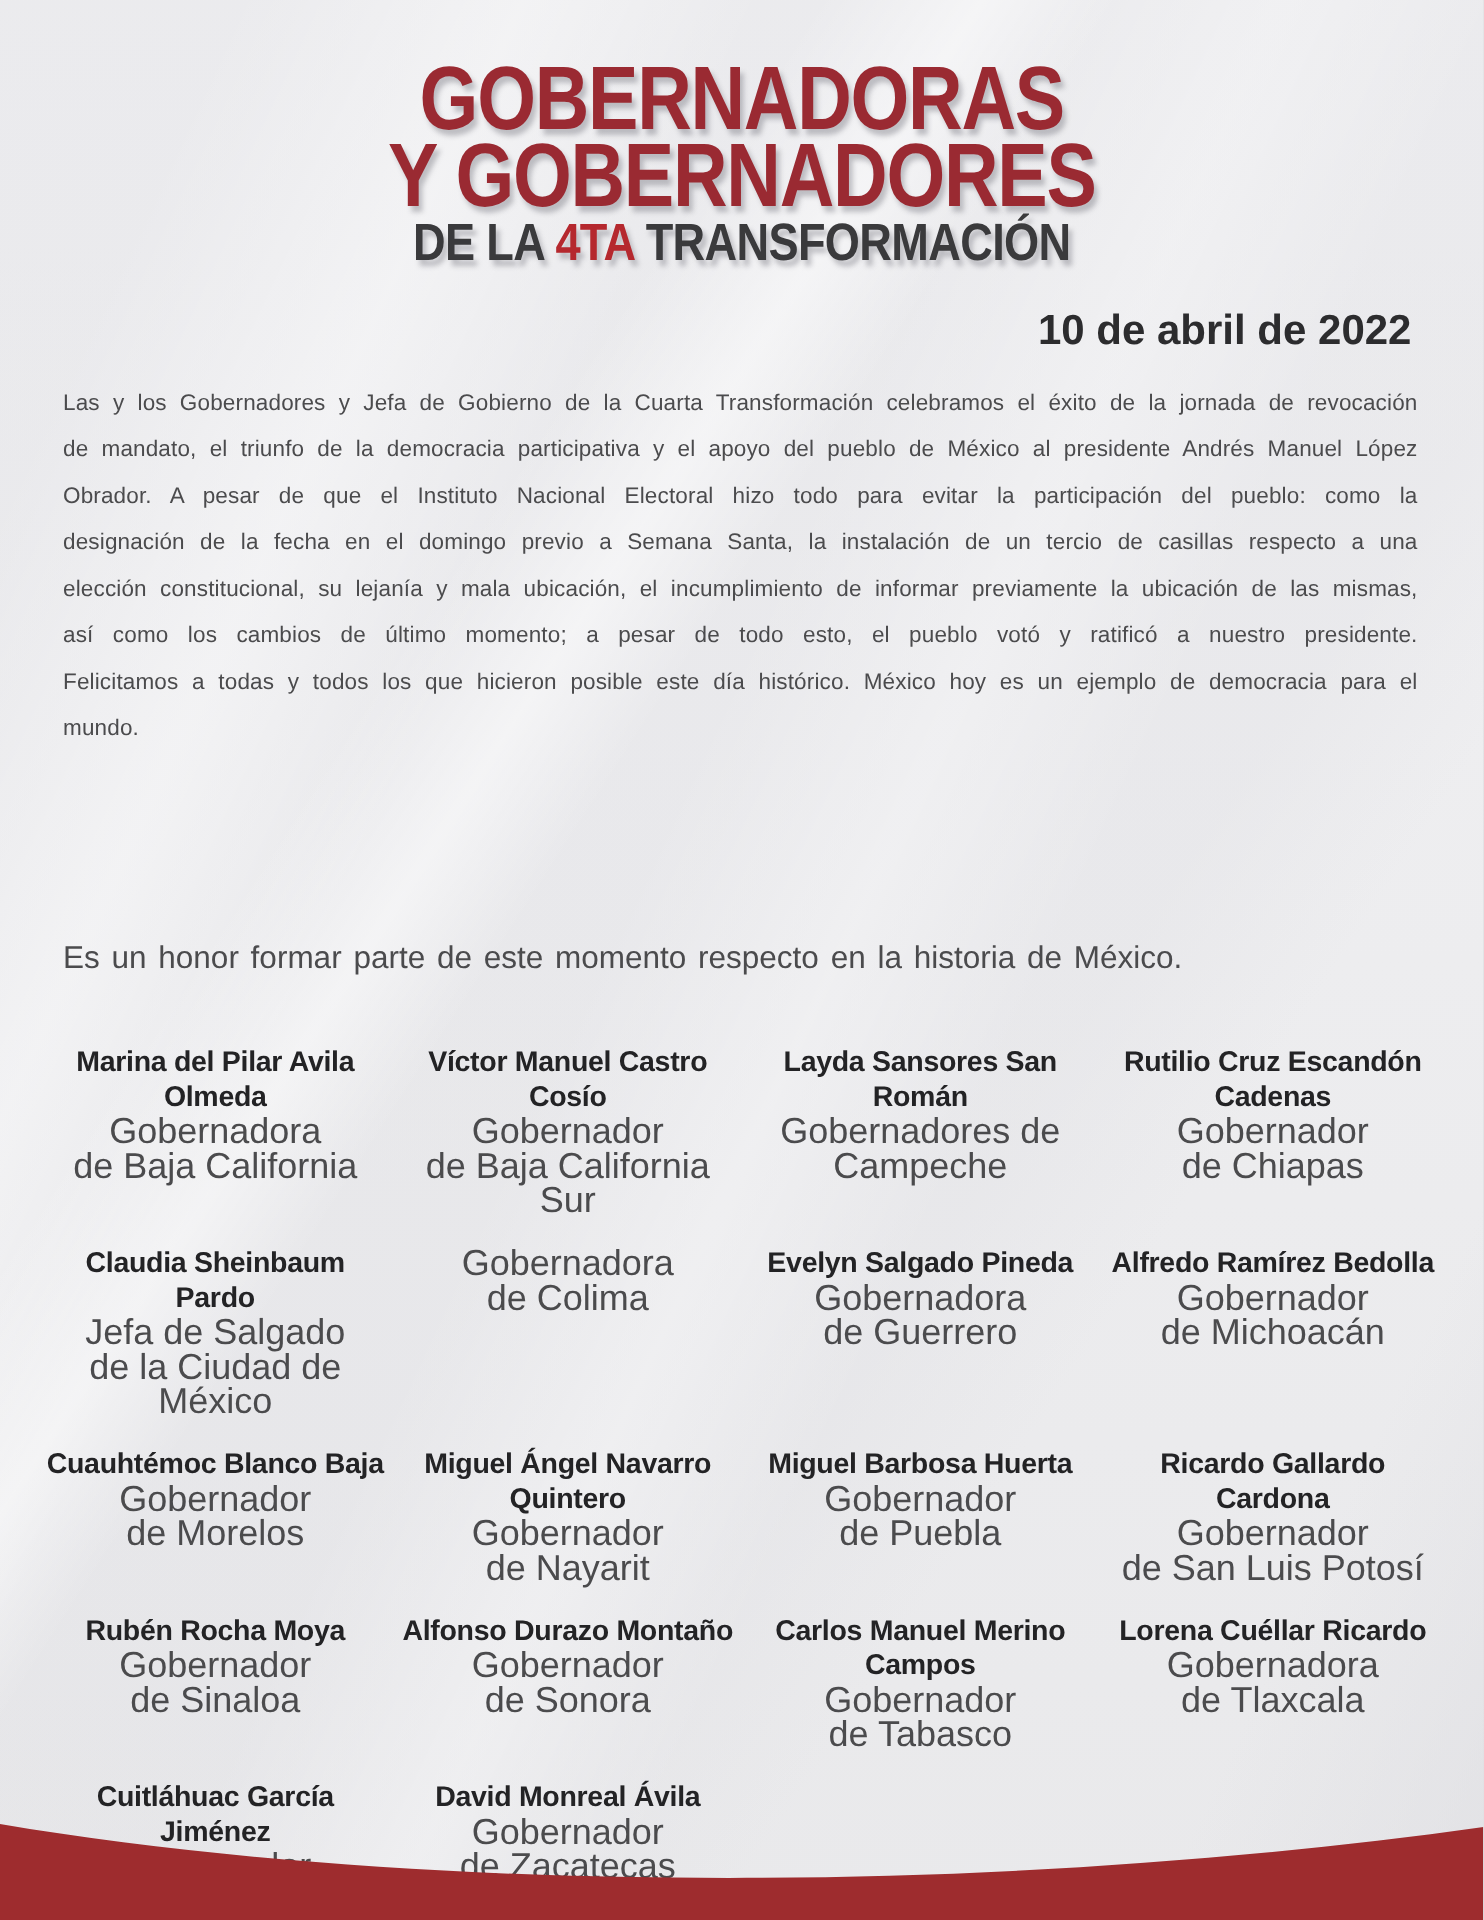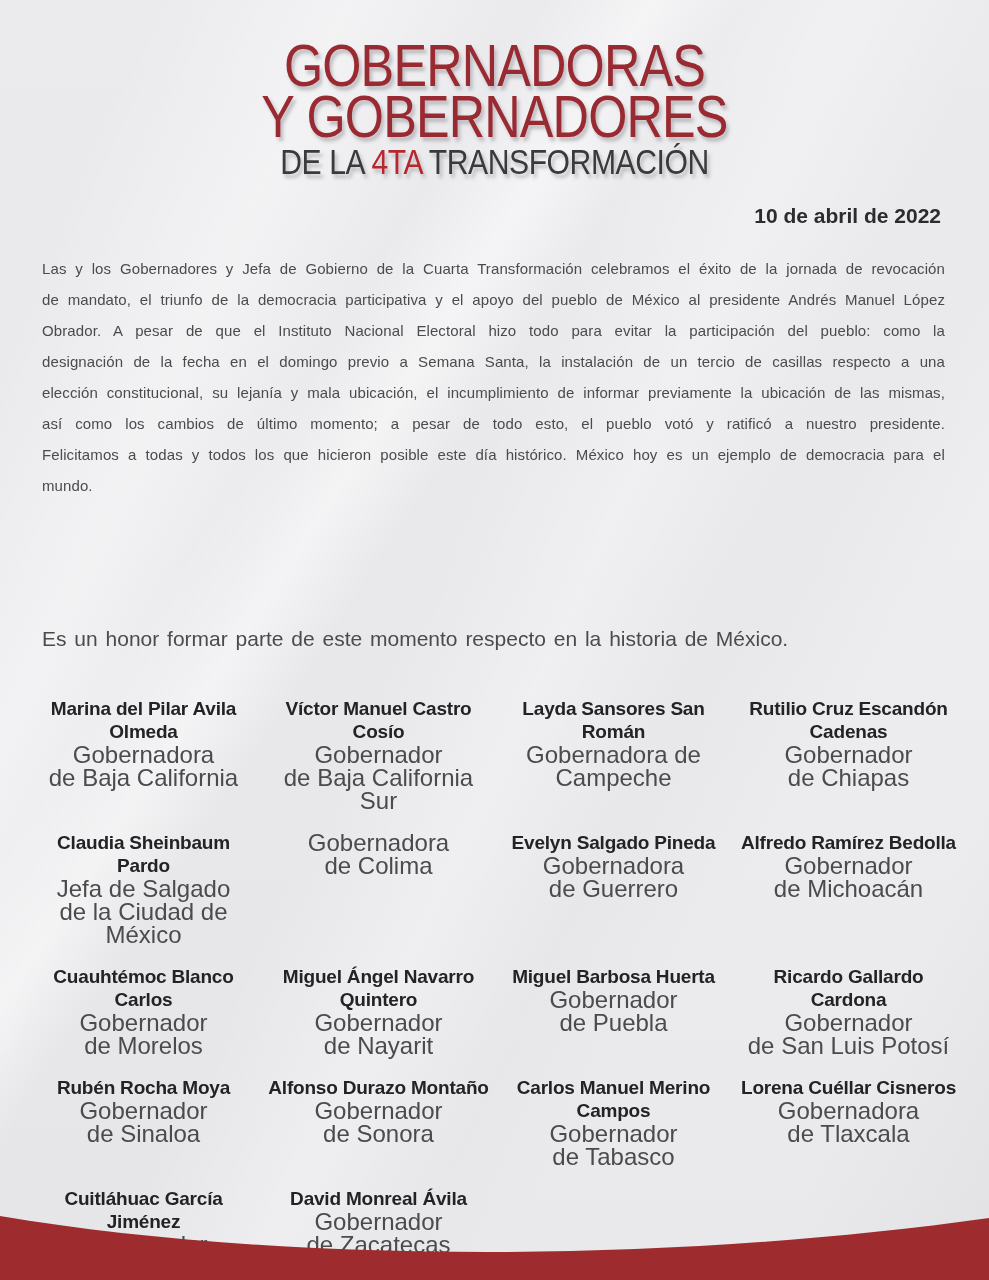--- a/index.html
+++ b/index.html
@@ -31,32 +31,32 @@
     position:absolute;inset:0;pointer-events:none;
     background-image:
       linear-gradient(123deg, rgba(255,255,255,0) 30%, rgba(255,255,255,0.5) 36%, rgba(255,255,255,0) 41%),
       linear-gradient(123deg, rgba(224,224,228,0.35) 64%, rgba(255,255,255,0) 72%);
   }
 
   .title-block{
     position:absolute;top:40px;left:0;right:0;
     text-align:center;
     color:var(--title-red);
-    font-weight:normal;
+    font-weight:bold;
     text-shadow:3px 4px 4px rgba(125,125,132,0.45);
   }
   .title-line{white-space:nowrap;}
   .title-l1{font-size:60px;letter-spacing:-1px;transform:scaleX(0.84);line-height:52px;}
   .title-l2{font-size:60px;letter-spacing:-1px;transform:scaleX(0.84);line-height:52px;margin-top:-1px;}
   .title-l3{font-size:35px;letter-spacing:-0.5px;transform:scaleX(0.86);line-height:34px;margin-top:2px;color:var(--heading-dark);}
   .title-l3 .hl{color:var(--highlight-red);}
 
   .date{
     position:absolute;top:204px;right:48px;
-    font-size:21px;font-weight:bold;color:#2c2c2e;
+    font-size:28px;font-weight:bold;color:#2c2c2e;
   }
 
   .statement{
     position:absolute;top:253px;left:42px;width:903px;
     font-size:15px;line-height:31px;
     text-align:justify;
     word-spacing:4.5px;letter-spacing:0.1px;
     color:var(--body-text);
   }
 
@@ -107,21 +107,21 @@
   </div>
 
   <div class="sig">
     <div class="sig-name">Víctor Manuel Castro Cosío</div>
     <div class="sig-role">Gobernador</div>
     <div class="sig-region">de Baja California Sur</div>
   </div>
 
   <div class="sig">
     <div class="sig-name">Layda Sansores San Román</div>
-    <div class="sig-role">Gobernadora de</div>
+    <div class="sig-role">Gobernadores de</div>
     <div class="sig-region">Campeche</div>
   </div>
 
   <div class="sig">
     <div class="sig-name">Rutilio Cruz Escandón Cadenas</div>
     <div class="sig-role">Gobernador</div>
     <div class="sig-region">de Chiapas</div>
   </div>
 
   <div class="sig">
@@ -141,21 +141,21 @@
     <div class="sig-region">de Guerrero</div>
   </div>
 
   <div class="sig">
     <div class="sig-name">Alfredo Ramírez Bedolla</div>
     <div class="sig-role">Gobernador</div>
     <div class="sig-region">de Michoacán</div>
   </div>
 
   <div class="sig">
-    <div class="sig-name">Cuauhtémoc Blanco Carlos</div>
+    <div class="sig-name">Cuauhtémoc Blanco Baja</div>
     <div class="sig-role">Gobernador</div>
     <div class="sig-region">de Morelos</div>
   </div>
 
   <div class="sig">
     <div class="sig-name">Miguel Ángel Navarro Quintero</div>
     <div class="sig-role">Gobernador</div>
     <div class="sig-region">de Nayarit</div>
   </div>
 
@@ -183,21 +183,21 @@
     <div class="sig-region">de Sonora</div>
   </div>
 
   <div class="sig">
     <div class="sig-name">Carlos Manuel Merino Campos</div>
     <div class="sig-role">Gobernador</div>
     <div class="sig-region">de Tabasco</div>
   </div>
 
   <div class="sig">
-    <div class="sig-name">Lorena Cuéllar Cisneros</div>
+    <div class="sig-name">Lorena Cuéllar Ricardo</div>
     <div class="sig-role">Gobernadora</div>
     <div class="sig-region">de Tlaxcala</div>
   </div>
 
   <div class="sig">
     <div class="sig-name">Cuitláhuac García Jiménez</div>
     <div class="sig-role">Gobernador</div>
     <div class="sig-region">de Veracruz</div>
   </div>
 

